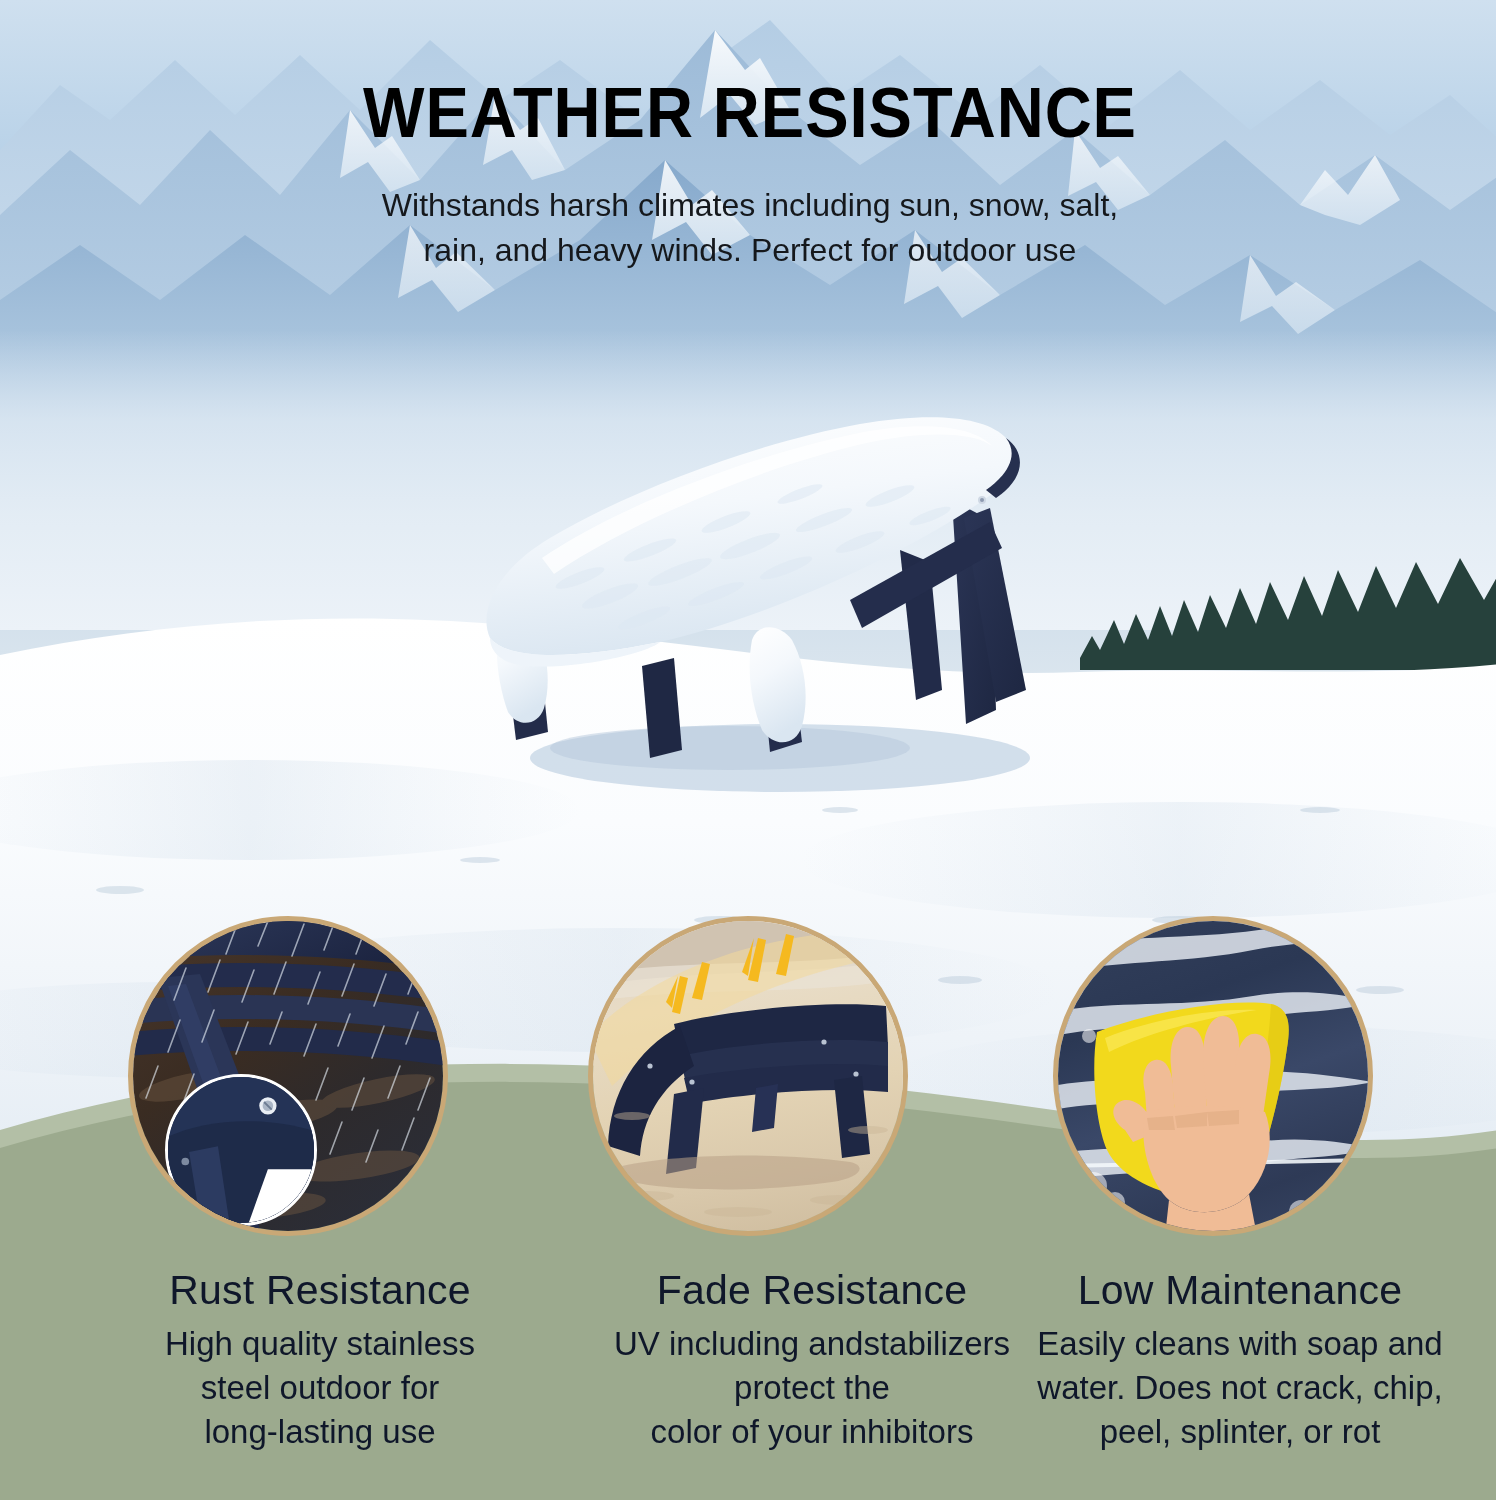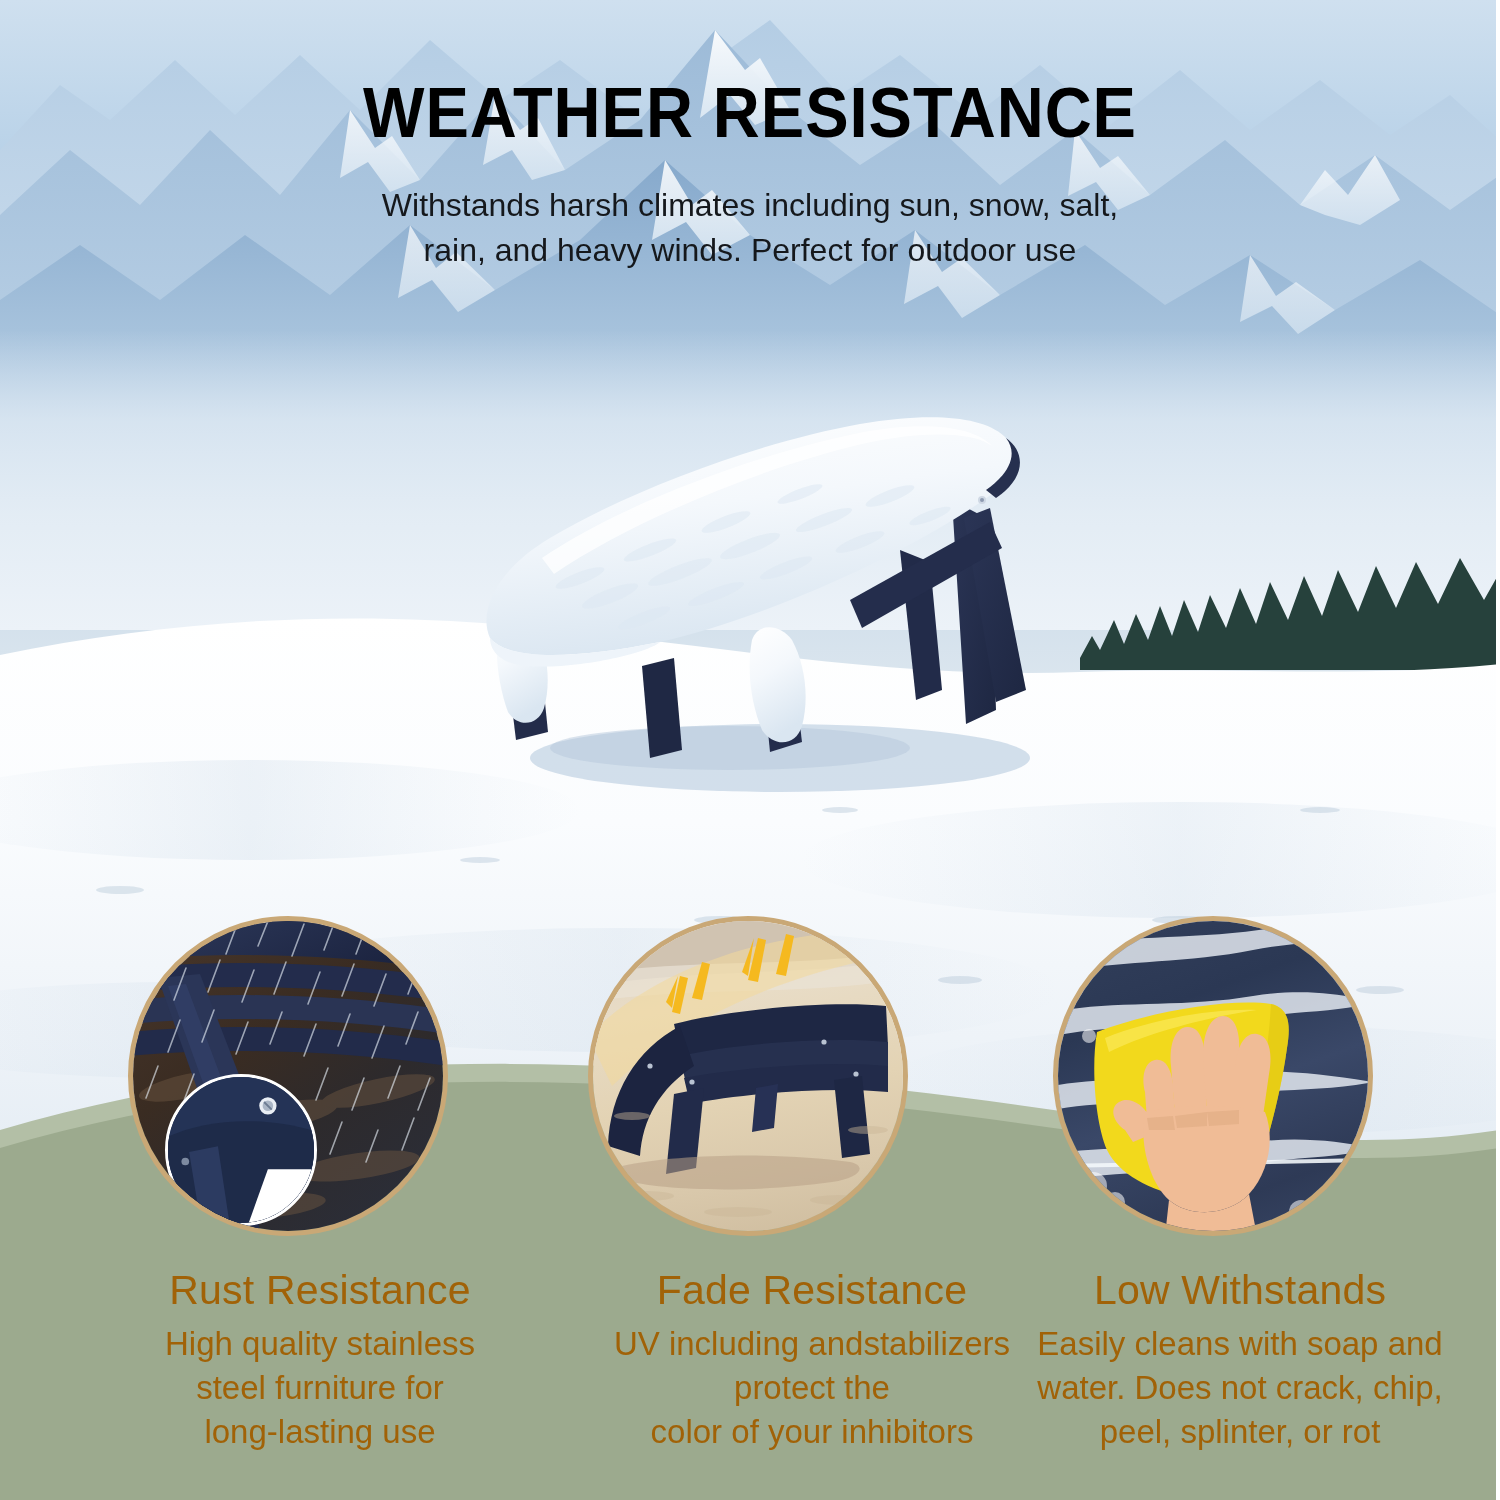--- a/index.html
+++ b/index.html
@@ -64,21 +64,21 @@
     background:#243356;
   }
 
   
   .sand-bg{position:absolute;inset:0;background:linear-gradient(170deg,#dfd0bd 0%,#e8dcc6 28%,#e3d3b4 55%,#d9c8ab 78%,#cdbb9d 100%);}
 
   
   .navy-bg{position:absolute;inset:0;background:linear-gradient(160deg,#33405c 0%,#2b3854 30%,#3a4868 55%,#2e3a56 80%,#394766 100%);}
 
   
-  .feat{position:absolute;text-align:center;color:#a16207;}
+  .feat{position:absolute;text-align:center;color:#0f172a;}
   .feat h3{
     margin:0;font-size:41px;font-weight:400;line-height:1.1;
     letter-spacing:.2px;
   }
   .feat p{
     margin:9px 0 0 0;font-size:33px;font-weight:400;line-height:1.33;
   }
   .f1{left:60px;top:1268px;width:520px;}
   .f2{left:552px;top:1268px;width:520px;}
   .f3{left:980px;top:1268px;width:520px;}
@@ -422,36 +422,36 @@
           <path d="M186,194 L186,208 L156,210 L154,196 Z"></path>
         </g>
       </svg>
     </div>
   </div>
 
   <div class="feat f1">
     <h3>Rust Resistance</h3>
     <p>
       <span>High quality stainless</span><br>
-      <span>steel furniture for</span><br>
+      <span>steel outdoor for</span><br>
       <span>long-lasting use</span>
     </p>
   </div>
 
   <div class="feat f2">
     <h3>Fade Resistance</h3>
     <p>
       <span>UV including andstabilizers</span><br>
       <span>protect the</span><br>
       <span>color of your inhibitors</span>
     </p>
   </div>
 
   <div class="feat f3">
-    <h3>Low Withstands</h3>
+    <h3>Low Maintenance</h3>
     <p>
       <span>Easily cleans with soap and</span><br>
       <span>water. Does not crack, chip,</span><br>
       <span>peel, splinter, or rot</span>
     </p>
   </div>
 
 </div>
 
 </body></html>

